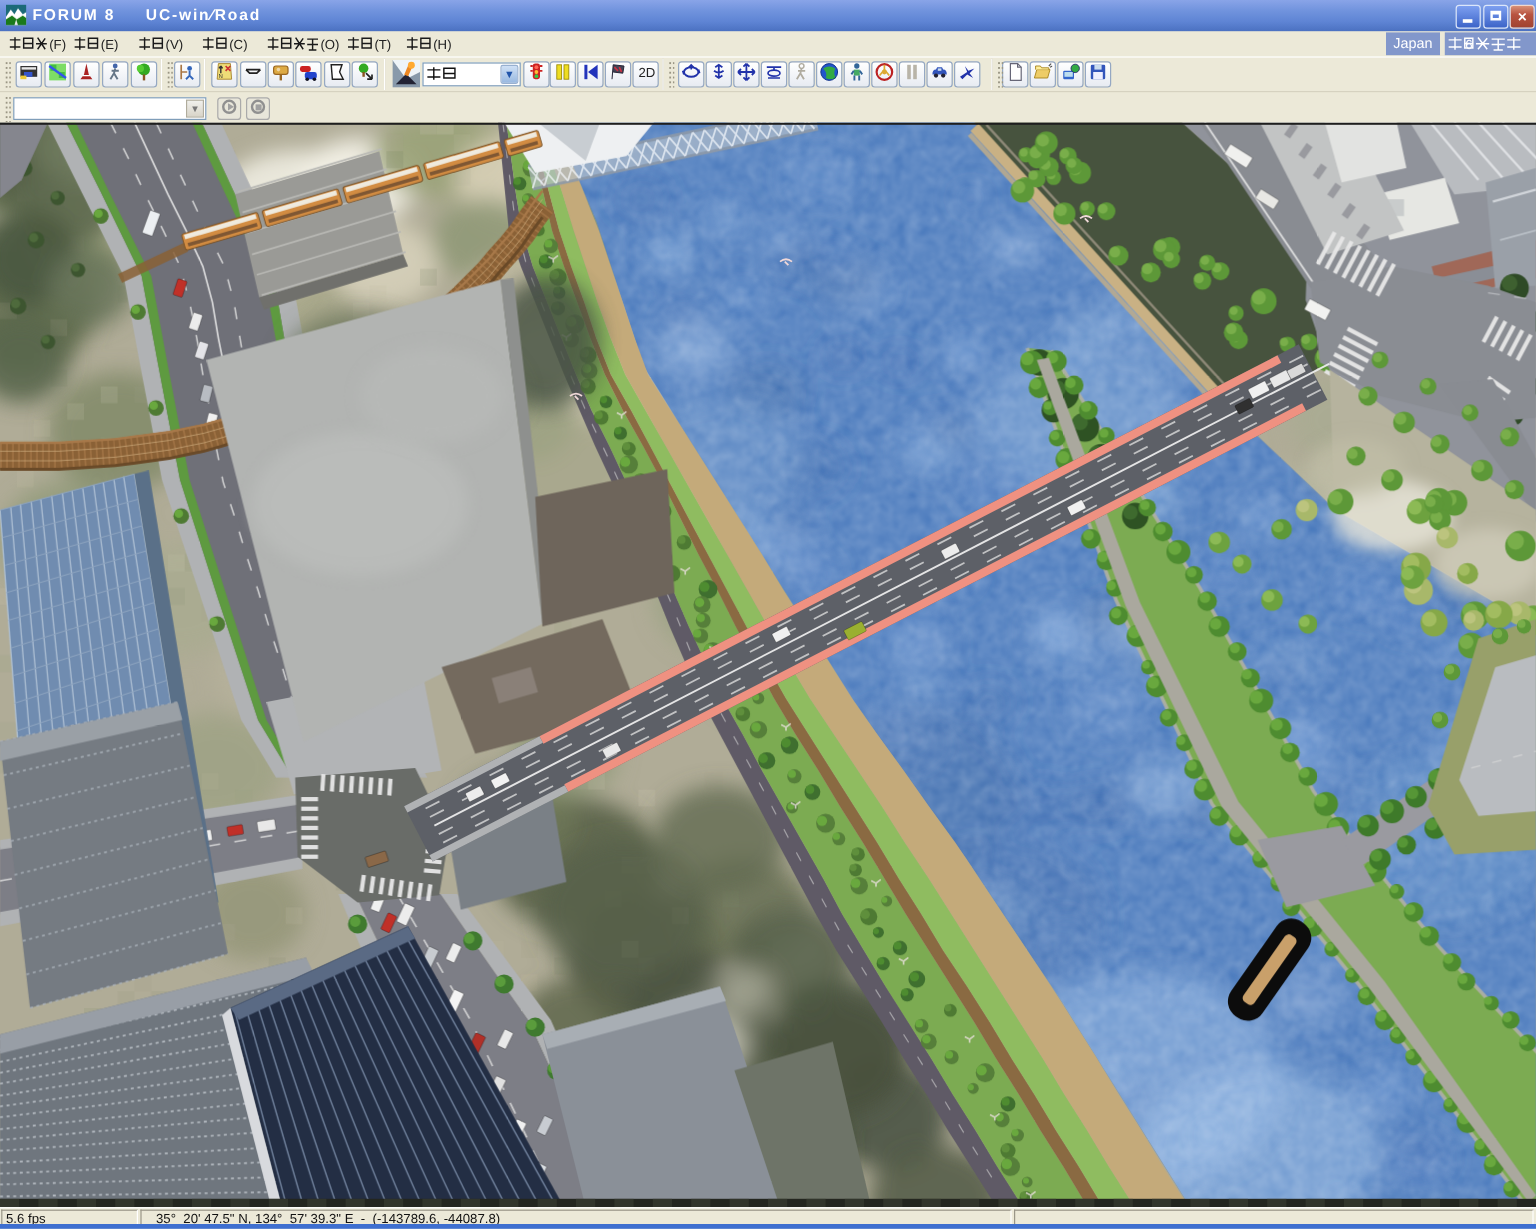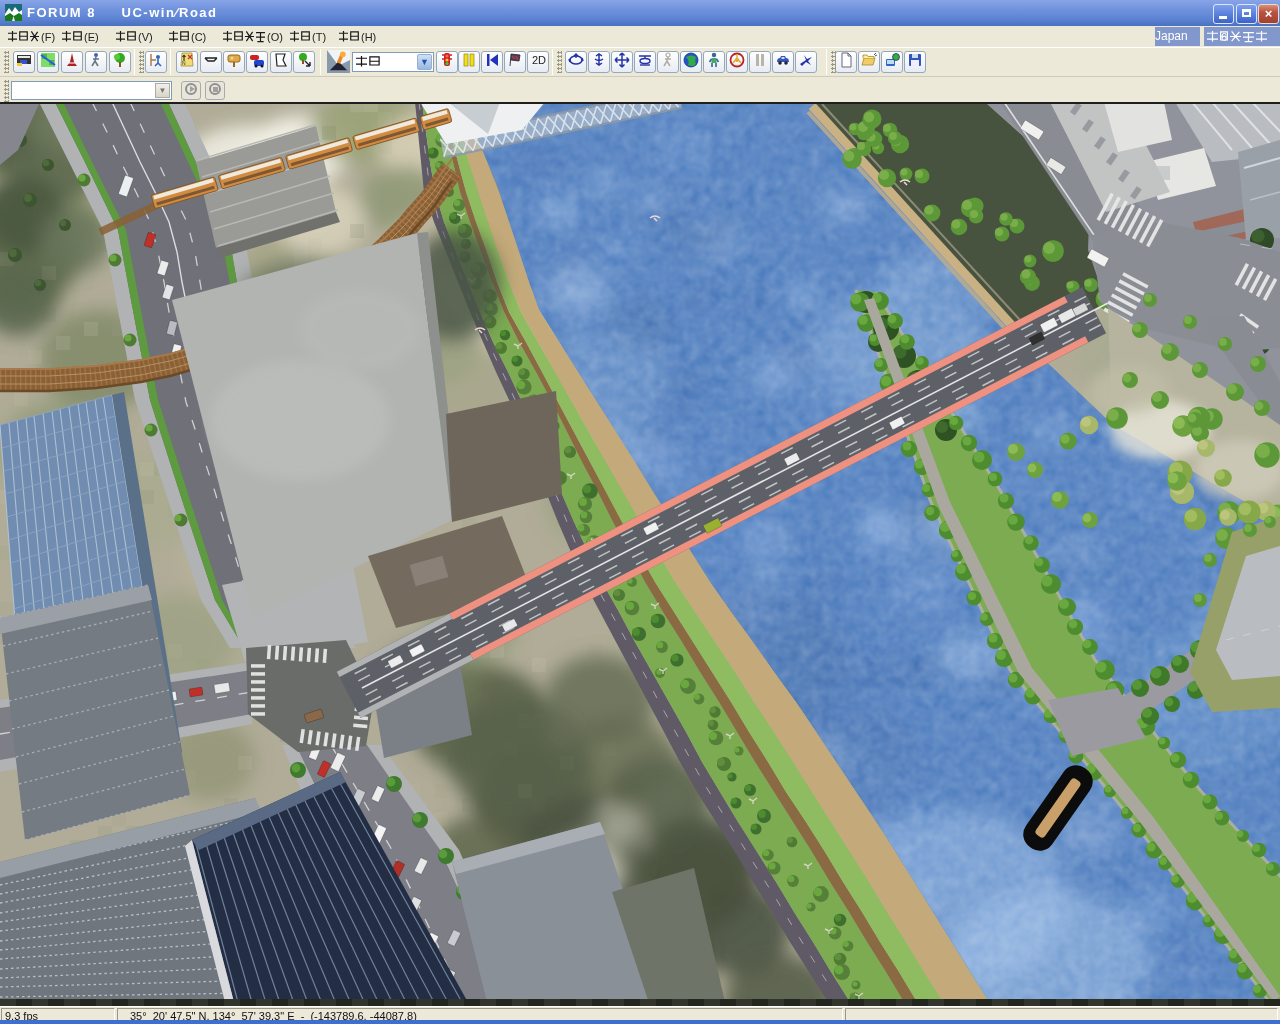--- a/index.html
+++ b/index.html
@@ -44,21 +44,21 @@
       <text x="44" y="11" font-size="11" fill="#222">(O)</text>
     </svg></div>
 <div class="mi" style="left:290px"><svg width="47" height="14">
       <path d="M0,3.25 h9 M4.5,1.04 v10.4 M0,9.1 h9 M11.72,1.95 h7.56 v8.06 h-7.56 z M11.72,6.24 h7.56" stroke="#1a1a1a" stroke-width="1.2" fill="none"></path>
       <text x="22" y="11" font-size="11" fill="#222">(T)</text>
     </svg></div>
 <div class="mi" style="left:339px"><svg width="47" height="14">
       <path d="M0,3.25 h9 M4.5,1.04 v10.4 M0,9.1 h9 M11.72,1.95 h7.56 v8.06 h-7.56 z M11.72,6.24 h7.56" stroke="#1a1a1a" stroke-width="1.2" fill="none"></path>
       <text x="22" y="11" font-size="11" fill="#222">(H)</text>
     </svg></div>
-<div style="position:absolute;left:1155px;top:27px;width:45px;height:19px;background:#8297cb;color:#fff;font-size:12px;line-height:19px;z-index:5">Japan</div>
+<div style="position:absolute;left:1155px;top:27px;width:45px;height:19px;background:#8297cb;color:#fff;font-size:12px;text-align:center;line-height:19px;z-index:5">Japan</div>
 <div style="position:absolute;left:1204px;top:27px;width:76px;height:19px;background:#8297cb;z-index:5"><svg width="74" height="19" style="margin-left:3px">
       <g transform="translate(0,3)">
         <path d="M0,3.25 h11 M5.5,1.04 v10.4 M0,9.1 h11 M13.64,1.95 h6.72 v8.06 h-6.72 z M13.64,6.24 h6.72 M24.65,1.3 L32.35,11.049999999999999 M32.35,1.95 L24.65,11.049999999999999 M23,6.5 h11 M36,2.6 h11 M36,7.15 h11 M41.5,2.6 v9.1 M37.65,11.700000000000001 h7.699999999999999 M49,3.25 h11 M54.5,1.04 v10.4 M49,9.1 h11" stroke="#ffffff" stroke-width="1.2" fill="none"></path>
       </g>
       <text x="14" y="14" font-size="11" fill="#fff">6</text>
     </svg></div>
 <div style="position:absolute;left:0;top:47px;width:1280px;height:30px;background:#ece9d8;border-top:1px solid #fff;border-bottom:1px solid #d0ccba;z-index:4"></div>
 <div class="tbtn" style="left:13px;top:51px;width:22px;height:22px">
     <svg width="16" height="16" viewBox="0 0 16 16">
       <rect x="1" y="3" width="14" height="9" fill="#333"></rect>
@@ -1811,16 +1811,16 @@
 <rect x="1024" y="999" width="16" height="7" fill="#3a4034" opacity="0.6"></rect>
 <rect x="1056" y="999" width="16" height="7" fill="#3a4034" opacity="0.6"></rect>
 <rect x="1088" y="999" width="16" height="7" fill="#3a4034" opacity="0.6"></rect>
 <rect x="1120" y="999" width="16" height="7" fill="#3a4034" opacity="0.6"></rect>
 <rect x="1152" y="999" width="16" height="7" fill="#3a4034" opacity="0.6"></rect>
 <rect x="1184" y="999" width="16" height="7" fill="#3a4034" opacity="0.6"></rect>
 <rect x="1216" y="999" width="16" height="7" fill="#3a4034" opacity="0.6"></rect>
 <rect x="1248" y="999" width="16" height="7" fill="#3a4034" opacity="0.6"></rect>
 </svg>
 <div style="position:absolute;left:0;top:1006px;width:1280px;height:18px;background:#ece9d8;border-top:1px solid #fff;font-size:11px;color:#111;z-index:5">
- <div style="position:absolute;left:1px;top:1px;width:114px;height:15px;border:1px solid #9a9688;border-right-color:#fff;border-bottom-color:#fff;padding:1px 3px">9.3 fps</div>
+ <div style="position:absolute;left:1px;top:1px;width:114px;height:15px;border:1px solid #9a9688;border-right-color:#fff;border-bottom-color:#fff;padding:1px 3px">5.6 fps</div>
  <div style="position:absolute;left:117px;top:1px;width:726px;height:15px;border:1px solid #9a9688;border-right-color:#fff;border-bottom-color:#fff;padding:1px 12px">35°&nbsp;&nbsp;20' 47.5" N, 134°&nbsp;&nbsp;57' 39.3" E&nbsp;&nbsp;-&nbsp;&nbsp;(-143789.6, -44087.8)</div>
  <div style="position:absolute;left:845px;top:1px;width:433px;height:15px;border:1px solid #9a9688;border-right-color:#fff;border-bottom-color:#fff"></div>
 </div>
 <div style="position:absolute;left:0;top:1020px;width:1280px;height:4px;background:#3e6fd0;z-index:5"></div>
 </body></html>

